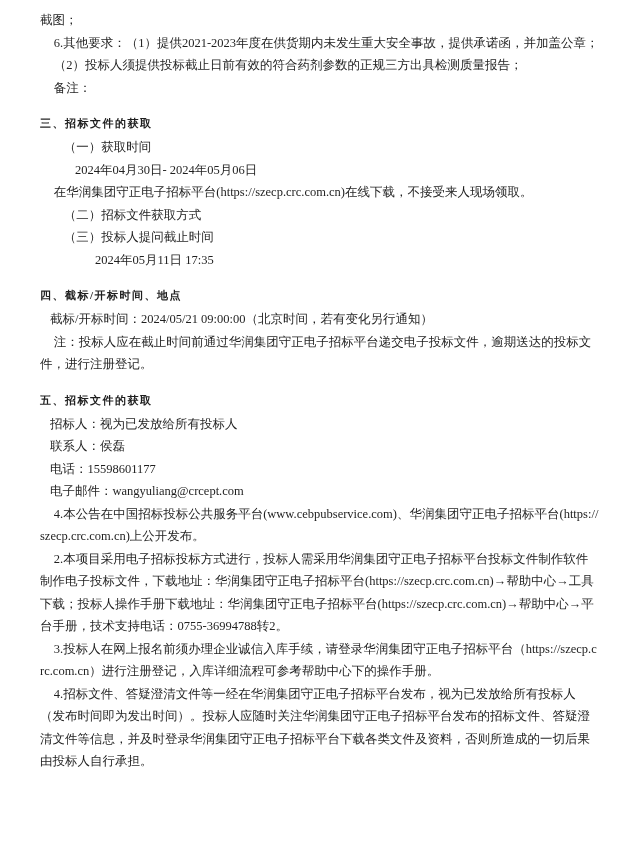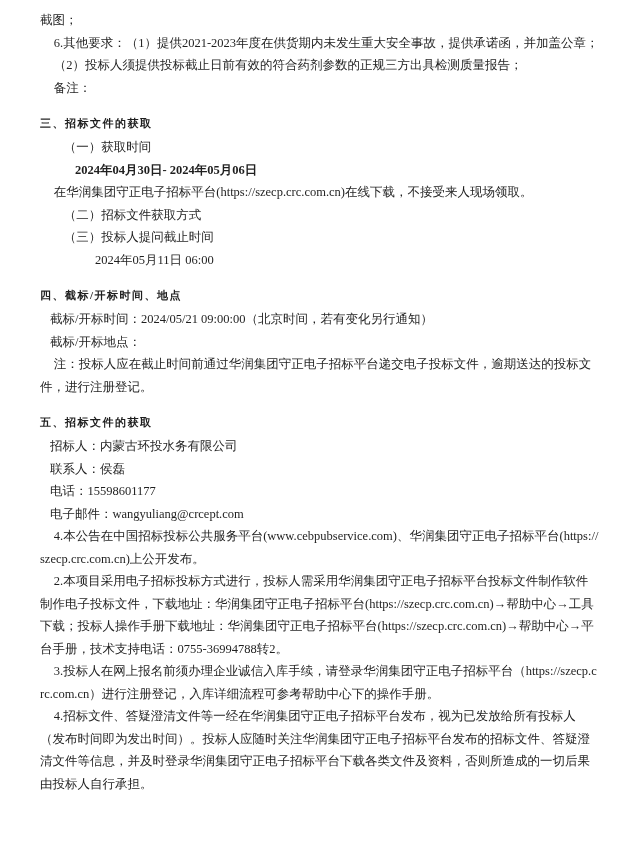--- a/index.html
+++ b/index.html
@@ -25,21 +25,21 @@
   p.ln {
     margin: 0;
     line-height: 22.5px;
     word-break: break-all;
   }
   
   .ind1 { text-indent: 1.1em; }
   
   .sub  { padding-left: 1.9em; }
   
-  .val1 { padding-left: 2.8em; font-weight: bold; }
+  .val1 { padding-left: 2.8em; }
   .val2 { padding-left: 4.4em; }
   
   .meta { padding-left: 0.8em; }
   h2.sec {
     margin: 12px 0 1px 0;
     font-size: 11px;
     font-weight: bold;
     letter-spacing: 1.5px;
     line-height: 24px;
   }
@@ -53,29 +53,28 @@
   <p class="ln ind1">6.其他要求：（1）提供2021-2023年度在供货期内未发生重大安全事故，提供承诺函，并加盖公章；</p>
   <p class="ln ind1">（2）投标人须提供投标截止日前有效的符合药剂参数的正规三方出具检测质量报告；</p>
   <p class="ln ind1">备注：</p>
 
   <h2 class="sec">三、招标文件的获取</h2>
   <p class="ln sub">（一）获取时间</p>
   <p class="ln val1">2024年04月30日- 2024年05月06日</p>
   <p class="ln ind1">在华润集团守正电子招标平台(https://szecp.crc.com.cn)在线下载，不接受来人现场领取。</p>
   <p class="ln sub">（二）招标文件获取方式</p>
   <p class="ln sub">（三）投标人提问截止时间</p>
-  <p class="ln val2">2024年05月11日 06:00</p>
+  <p class="ln val2">2024年05月11日 17:35</p>
 
   <h2 class="sec">四、截标/开标时间、地点</h2>
   <p class="ln meta">截标/开标时间：2024/05/21 09:00:00（北京时间，若有变化另行通知）</p>
-  <p class="ln meta">截标/开标地点：</p>
   <p class="ln ind1">注：投标人应在截止时间前通过华润集团守正电子招标平台递交电子投标文件，逾期送达的投标文件，进行注册登记。</p>
 
   <h2 class="sec">五、招标文件的获取</h2>
-  <p class="ln meta">招标人：内蒙古环投水务有限公司</p>
+  <p class="ln meta">招标人：视为已发放给所有投标人</p>
   <p class="ln meta">联系人：侯磊</p>
   <p class="ln meta">电话：15598601177</p>
   <p class="ln meta">电子邮件：wangyuliang@crcept.com</p>
 
   <p class="ln ind1">4.本公告在中国招标投标公共服务平台(www.cebpubservice.com)、华润集团守正电子招标平台(https://szecp.crc.com.cn)上公开发布。</p>
   <p class="ln ind1">2.本项目采用电子招标投标方式进行，投标人需采用华润集团守正电子招标平台投标文件制作软件制作电子投标文件，下载地址：华润集团守正电子招标平台(https://szecp.crc.com.cn)→帮助中心→工具下载；投标人操作手册下载地址：华润集团守正电子招标平台(https://szecp.crc.com.cn)→帮助中心→平台手册，技术支持电话：0755-36994788转2。</p>
   <p class="ln ind1">3.投标人在网上报名前须办理企业诚信入库手续，请登录华润集团守正电子招标平台（https://szecp.crc.com.cn）进行注册登记，入库详细流程可参考帮助中心下的操作手册。</p>
   <p class="ln ind1">4.招标文件、答疑澄清文件等一经在华润集团守正电子招标平台发布，视为已发放给所有投标人（发布时间即为发出时间）。投标人应随时关注华润集团守正电子招标平台发布的招标文件、答疑澄清文件等信息，并及时登录华润集团守正电子招标平台下载各类文件及资料，否则所造成的一切后果由投标人自行承担。</p>
 
 </main>

